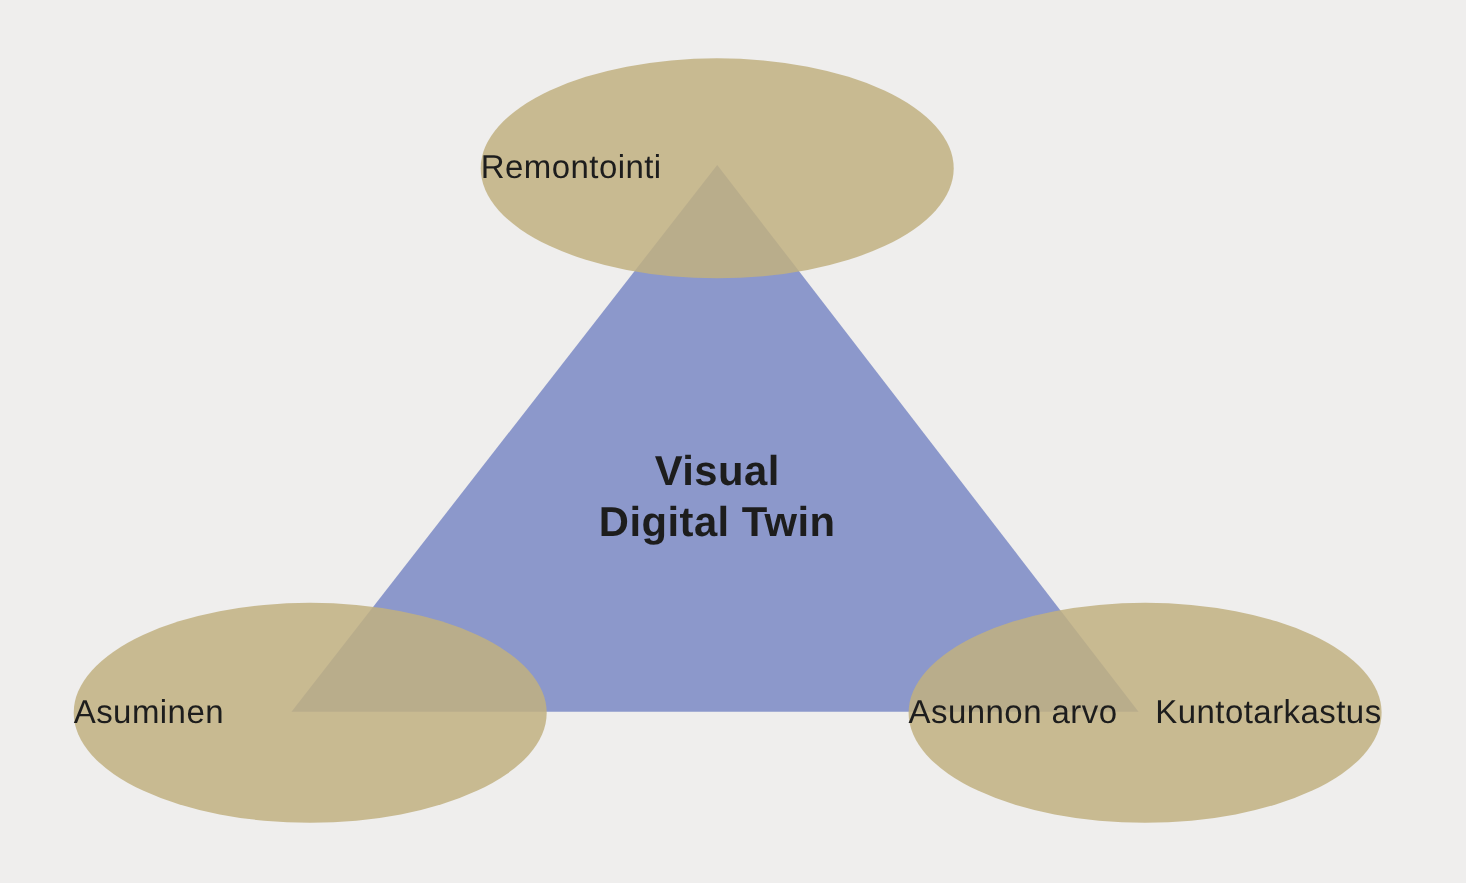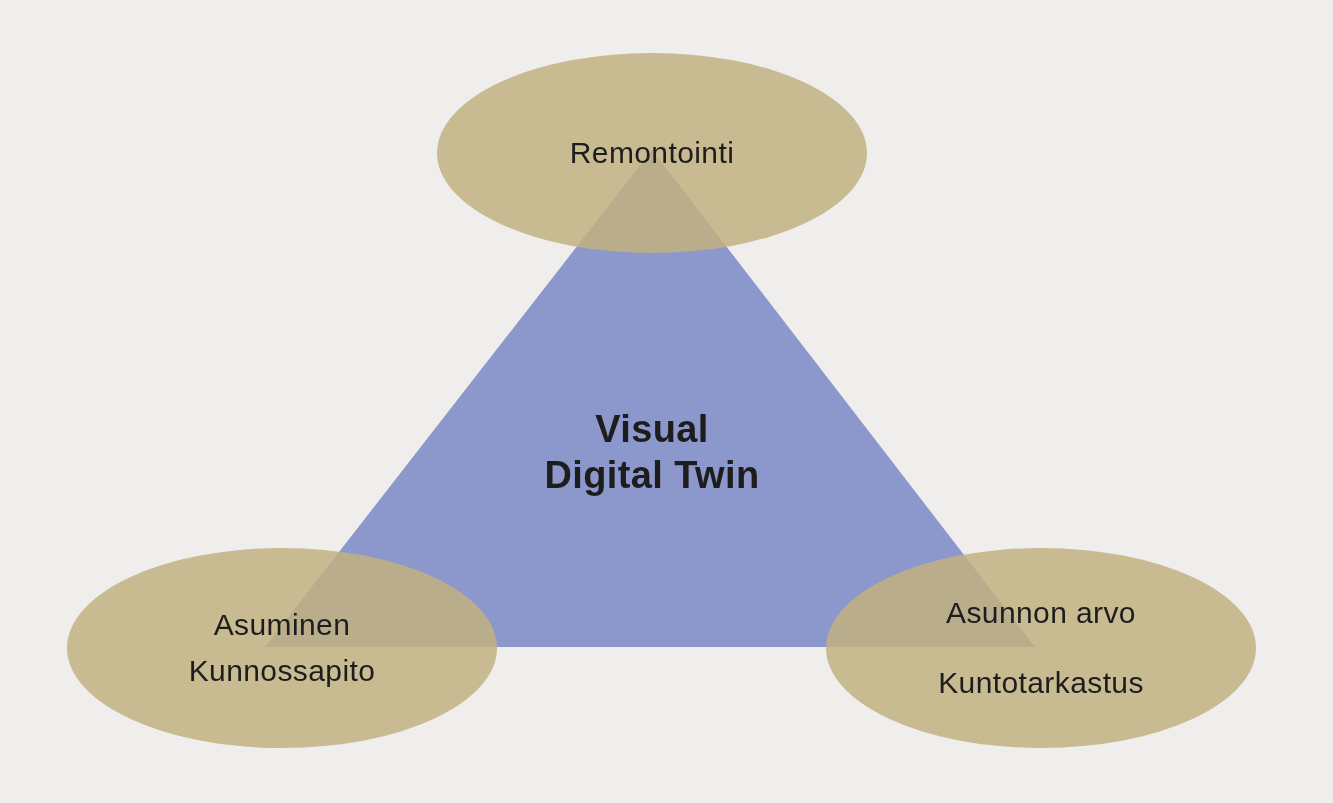--- a/index.html
+++ b/index.html
@@ -26,23 +26,23 @@
     width: 1333px; height: 803px;
     display: block;
   }
   .tri-svg polygon { fill: var(--tri); }
   .ellipse {
     position: absolute;
     width: 430px; height: 200px;
     border-radius: 50%;
     background: var(--ellipse-fill);
     display: flex;
-    flex-direction: column;
+    flex-direction: row;
     align-items: center;
-    justify-content: center;
+    justify-content: space-between;
     text-align: center;
   }
   .ellipse-top    { left: 437px; top: 53px;  }
   .ellipse-left   { left: 67px;  top: 548px; }
   .ellipse-right  { left: 826px; top: 548px; gap: 24px; }
   .ellipse-label {
     color: var(--text);
     font-size: 30px;
     font-weight: 500;
     line-height: 46px;
@@ -70,21 +70,20 @@
   <svg class="tri-svg" viewBox="0 0 1333 803" aria-hidden="true">
     <polygon points="652,150 265,647 1035,647"></polygon>
   </svg>
 
   <div class="ellipse ellipse-top">
     <span class="ellipse-label">Remontointi</span>
   </div>
 
   <div class="ellipse ellipse-left">
     <span class="ellipse-label">Asuminen</span>
-    <span class="ellipse-label">Kunnossapito</span>
   </div>
 
   <div class="ellipse ellipse-right">
     <span class="ellipse-label">Asunnon arvo</span>
     <span class="ellipse-label">Kuntotarkastus</span>
   </div>
 
   <div class="center-label">
     <span>Visual</span>
     <span>Digital Twin</span>

